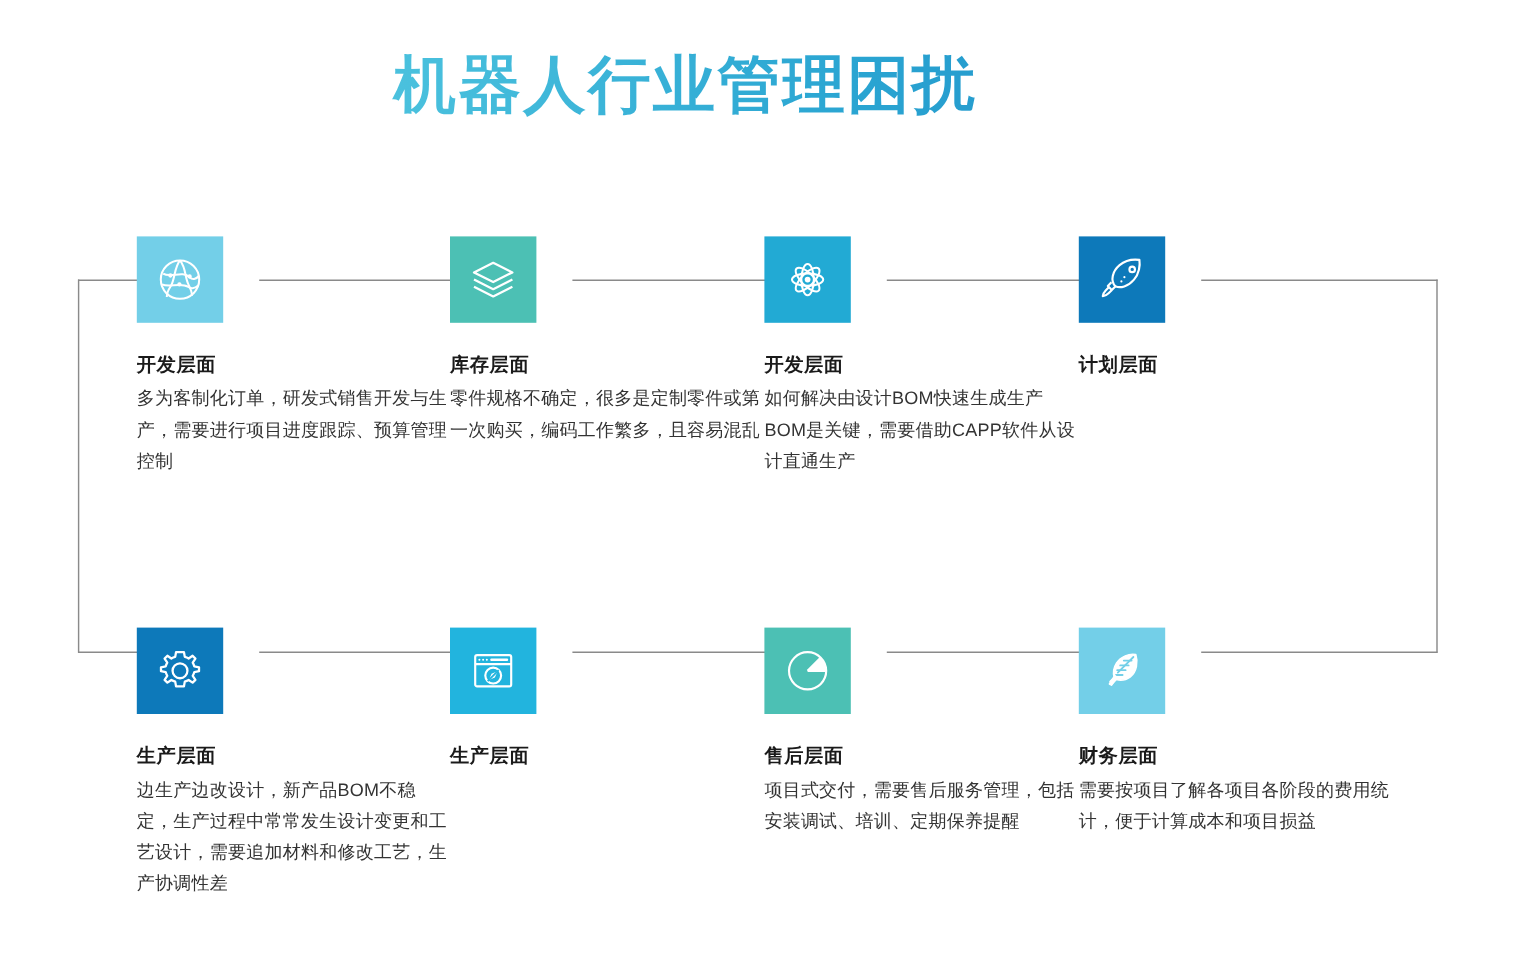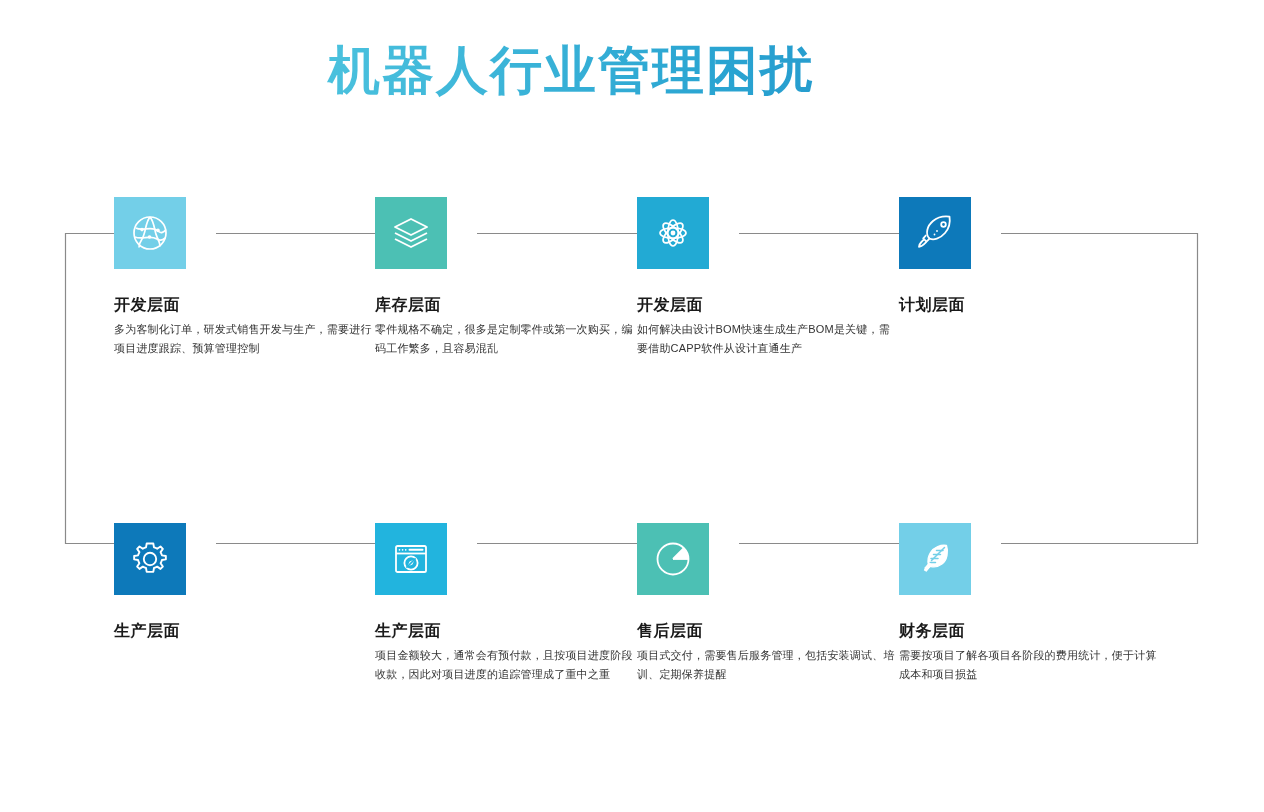--- a/index.html
+++ b/index.html
@@ -42,21 +42,21 @@
   .icon-box svg { display: block; }
   .card-title {
     font-size: 16px;
     font-weight: bold;
     color: #1a1a1a;
     margin-top: 26px;
     line-height: 1.2;
     letter-spacing: 0.5px;
   }
   .card-body {
-    font-size: 11px;
+    font-size: 15px;
     color: #333333;
     line-height: 1.72;
     margin-top: 6px;
     letter-spacing: 0.2px;
   }
 
   
   .col0 { left: 114px; }
   .col1 { left: 375px; }
   .col2 { left: 637px; }
@@ -154,38 +154,38 @@
     </div>
 
     <div class="card col0 rowB">
       <div class="icon-box" style="background:#0d79ba">
         <svg width="44" height="44" viewBox="0 0 44 44" fill="none" stroke="#fff" stroke-width="1.9" stroke-linejoin="round">
           <path d="M22 6.5 l3.3 0 0.7 3.9 a12.4 12.4 0 0 1 3.2 1.35 l3.3-2.25 2.35 2.35 -2.25 3.3 a12.4 12.4 0 0 1 1.35 3.2 l3.9 0.7 0 3.3 -3.9 0.7 a12.4 12.4 0 0 1 -1.35 3.2 l2.25 3.3 -2.35 2.35 -3.3-2.25 a12.4 12.4 0 0 1 -3.2 1.35 l-0.7 3.9 -3.3 0 -3.3 0 -0.7-3.9 a12.4 12.4 0 0 1 -3.2 -1.35 l-3.3 2.25 -2.35-2.35 2.25-3.3 a12.4 12.4 0 0 1 -1.35 -3.2 l-3.9-0.7 0-3.3 3.9-0.7 a12.4 12.4 0 0 1 1.35 -3.2 l-2.25-3.3 2.35-2.35 3.3 2.25 a12.4 12.4 0 0 1 3.2 -1.35 l0.7-3.9 3.3 0 Z"></path>
           <circle cx="22" cy="22" r="6.2"></circle>
         </svg>
       </div>
       <div class="card-title">生产层面</div>
+      <div class="card-body">边生产边改设计，新产品BOM不稳定，生产过程中常常发生设计变更和工艺设计，需要追加材料和修改工艺，生产协调性差</div>
     </div>
 
     <div class="card col1 rowB">
       <div class="icon-box" style="background:#22b4de">
         <svg width="44" height="44" viewBox="0 0 44 44" fill="none" stroke="#fff" stroke-width="1.8" stroke-linejoin="round">
           <rect x="7" y="9" width="30" height="26" rx="1.6"></rect>
           <line x1="7" y1="16.5" x2="37" y2="16.5"></line>
           <circle cx="10.5" cy="12.8" r="0.85" fill="#fff" stroke="none"></circle>
           <circle cx="13.6" cy="12.8" r="0.85" fill="#fff" stroke="none"></circle>
           <circle cx="16.7" cy="12.8" r="0.85" fill="#fff" stroke="none"></circle>
           <rect x="19.5" y="11.8" width="15" height="2" rx="1" fill="#fff" stroke="none"></rect>
           <circle cx="22" cy="26" r="6.6"></circle>
           <path d="M25.6 22.4 L20.6 24.4 L18.4 29.6 L23.4 27.6 Z" fill="#fff" stroke="none"></path>
           <line x1="17.4" y1="30.6" x2="26.6" y2="21.4" stroke="#22b4de" stroke-width="1.6"></line>
         </svg>
       </div>
       <div class="card-title">生产层面</div>
-      <div class="card-body">项目金额较大，通常会有预付款，且按项目进度阶段收款，因此对项目进度的追踪管理成了重中之重</div>
     </div>
 
     <div class="card col3 rowB">
       <div class="icon-box" style="background:#73cfe8">
         <svg width="44" height="44" viewBox="0 0 44 44" fill="#fff" stroke="#fff" stroke-width="1.3" stroke-linejoin="round">
           <path d="M33.5 8.5 C28 7.5 21 10 17.5 15.5 C14.8 19.7 14.6 24.5 15.5 27.5 L12 31 L13.8 32.8 L17.3 29.3 C20.4 30.2 25.2 29.8 29 27 C34.3 23.2 35.5 14.5 33.5 8.5 Z"></path>
           <g stroke="#73cfe8" stroke-width="1.5" fill="none" stroke-linecap="round">
             <path d="M31.5 10.5 L18.5 23.5"></path>
             <path d="M30 13.5 L23.5 13.5"></path>
             <path d="M27.5 17.5 L20.5 17.5"></path>

